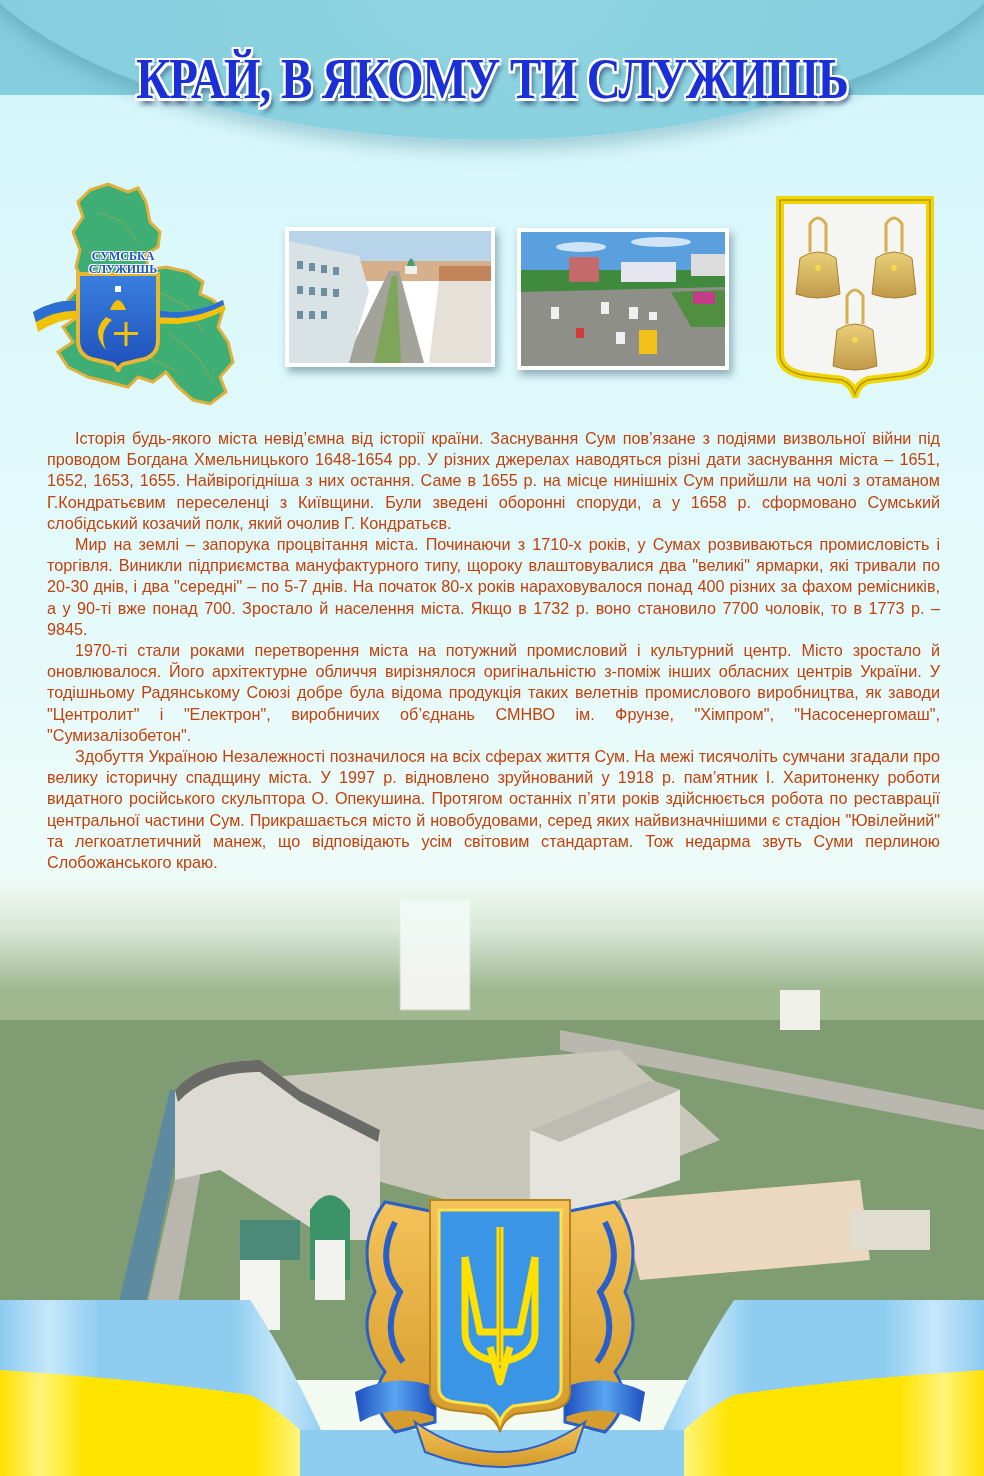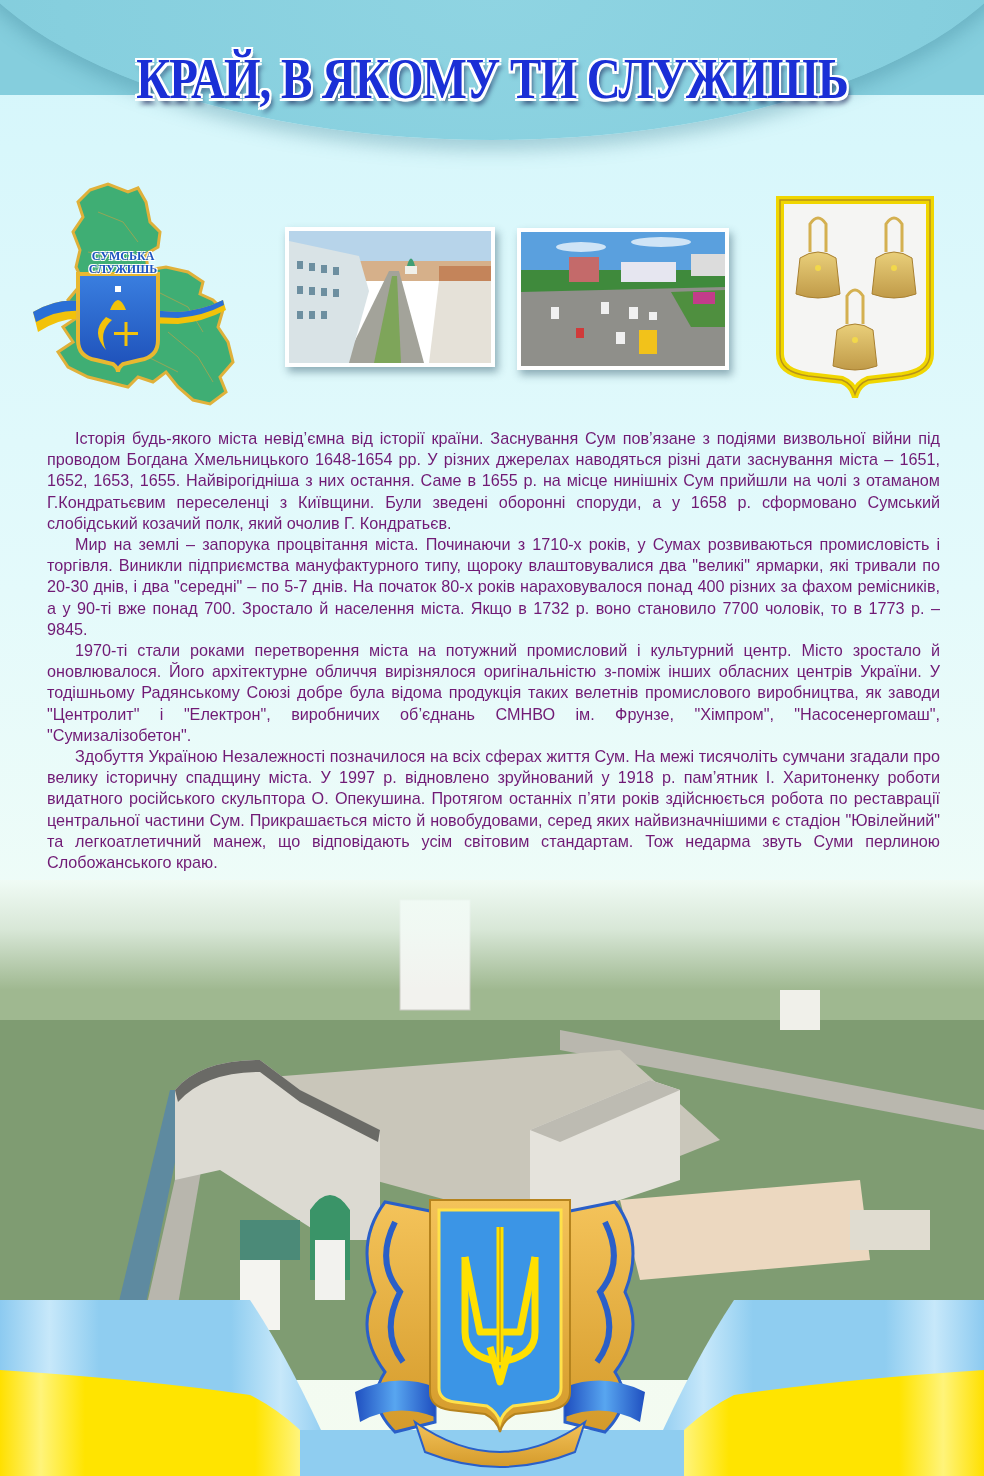--- a/index.html
+++ b/index.html
@@ -49,21 +49,21 @@
     .photo-1 { left: 285px; top: 227px; width: 210px; height: 140px; }
     .photo-2 { left: 517px; top: 228px; width: 212px; height: 142px; }
     .photo-inner { width: 100%; height: 100%; position: relative; overflow: hidden; }
 
     
     .city-arms { position: absolute; left: 772px; top: 194px; width: 166px; height: 204px; }
 
     
     .text-block {
       position: absolute; left: 47px; top: 428px; width: 893px;
-      color: #701a75; font-size: 16.2px; line-height: 21.2px; text-align: justify;
+      color: #c2410c; font-size: 16.2px; line-height: 21.2px; text-align: justify;
     }
     .text-block p { text-indent: 28px; }
 
     
     .aerial {
       position: absolute; left: 0; top: 880px; width: 984px; height: 500px; overflow: hidden;
       background: linear-gradient(180deg, #eef8ee 0%, #bcd4b0 12%, #8fae84 30%, #7e9b74 60%, #6d8864 100%);
     }
     .aerial-fade {
       position: absolute; left: 0; top: 0; width: 100%; height: 110px;

